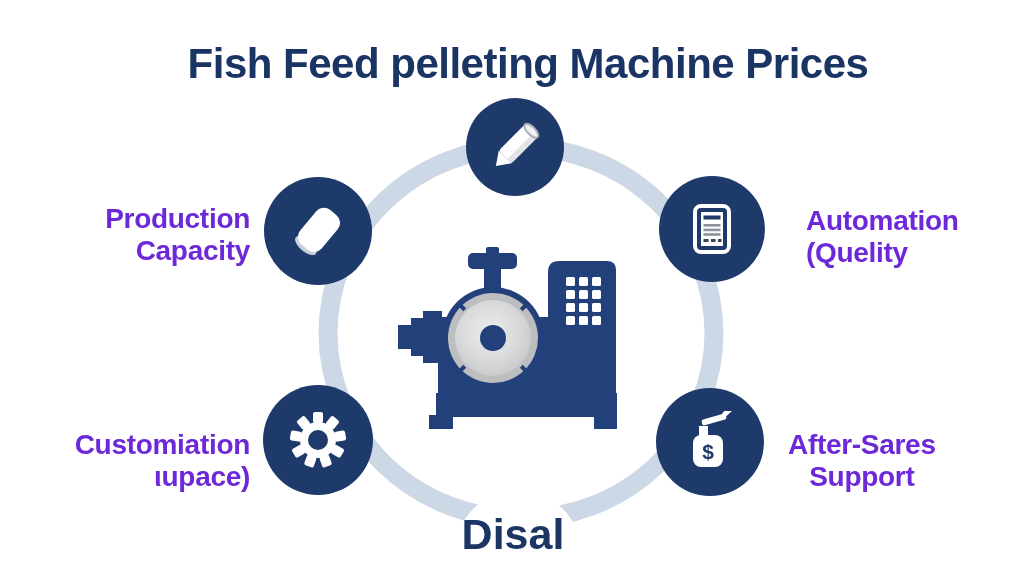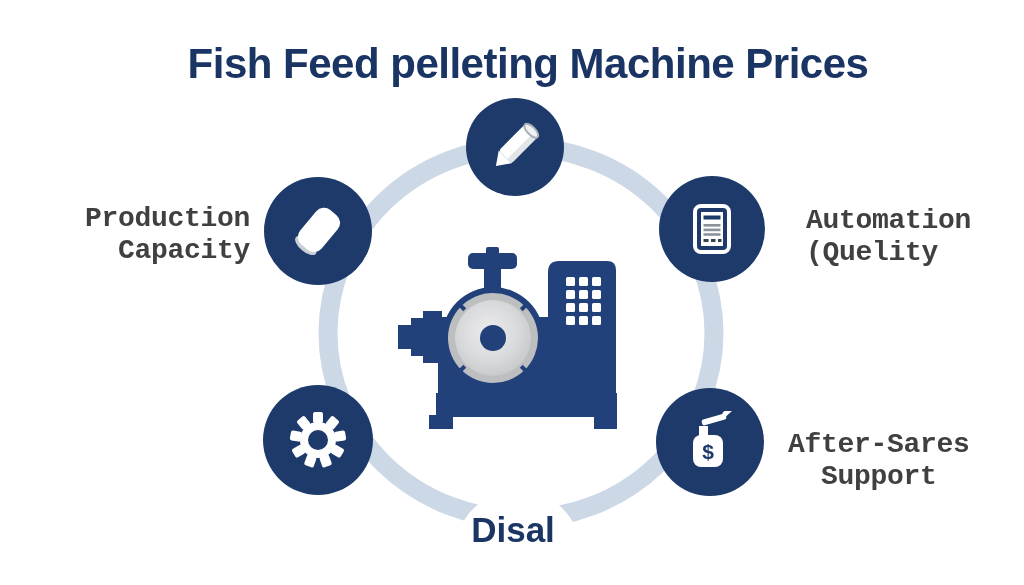--- a/index.html
+++ b/index.html
@@ -41,33 +41,32 @@
   .node-rt  { left: 659px; top: 176px; width: 106px; height: 106px; }
   .node-lb  { left: 263px; top: 385px; width: 110px; height: 110px; }
   .node-rb  { left: 656px; top: 388px; width: 108px; height: 108px; }
   .label {
     position: absolute;
     white-space: pre-line;
     font-weight: bold;
     font-size: 28px;
     line-height: 1.13;
     letter-spacing: -0.3px;
-    color: #404040;
-    font-family: Liberation Mono, monospace;
+    color: #6d28d9;
   }
   .label-production    { left: 40px;  top: 203px; width: 210px; text-align: right; }
   .label-automation    { left: 788px; top: 205px; text-align: left; margin-left: 18px; }
   .label-customization { left: 40px;  top: 429px; width: 210px; text-align: right; }
   .label-aftersales    { left: 788px; top: 429px; text-align: center; }
   .label-bottom {
     position: absolute;
     left: 413px; top: 510px; width: 200px;
     text-align: center;
     font-weight: bold;
-    font-size: 35px;
+    font-size: 43px;
     color: #1b3564;
   }
 </style>
 </head>
 <body>
 
 <div class="canvas">
 
   <h1 class="title">Fish Feed pelleting Machine Prices</h1>
 
@@ -221,17 +220,19 @@
       <rect x="20" y="15" width="9" height="11" fill="#ffffff"></rect>
       <rect x="14" y="24" width="30" height="32" rx="8" fill="#ffffff"></rect>
       <text x="29" y="48" text-anchor="middle" font-family="Liberation Sans, sans-serif" font-size="21" font-weight="bold" fill="#1e3a6a">$</text>
     </svg>
   </div>
 
   <div class="label label-production">Production
 Capacity</div>
   <div class="label label-automation">Automation
 (Quelity</div>
+  <div class="label label-customization">Customiation
+ιupace)</div>
   <div class="label label-aftersales">After-Sares
 Support</div>
   <div class="label-bottom">Disal</div>
 
 </div>
 
 </body></html>

